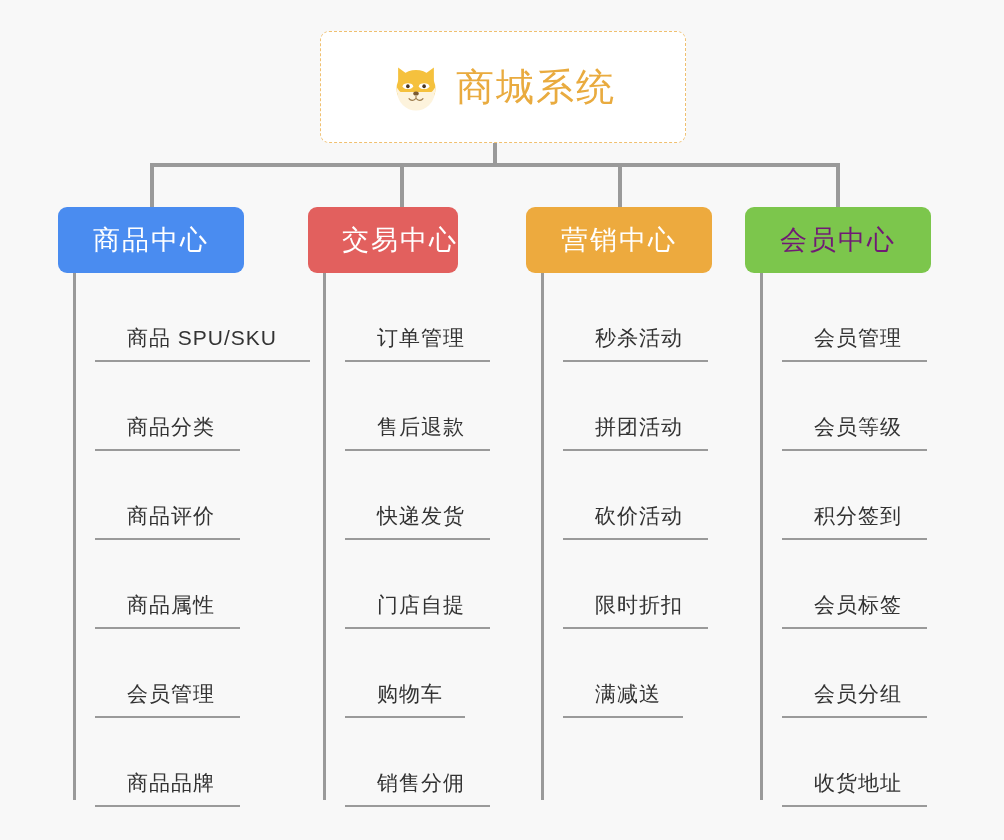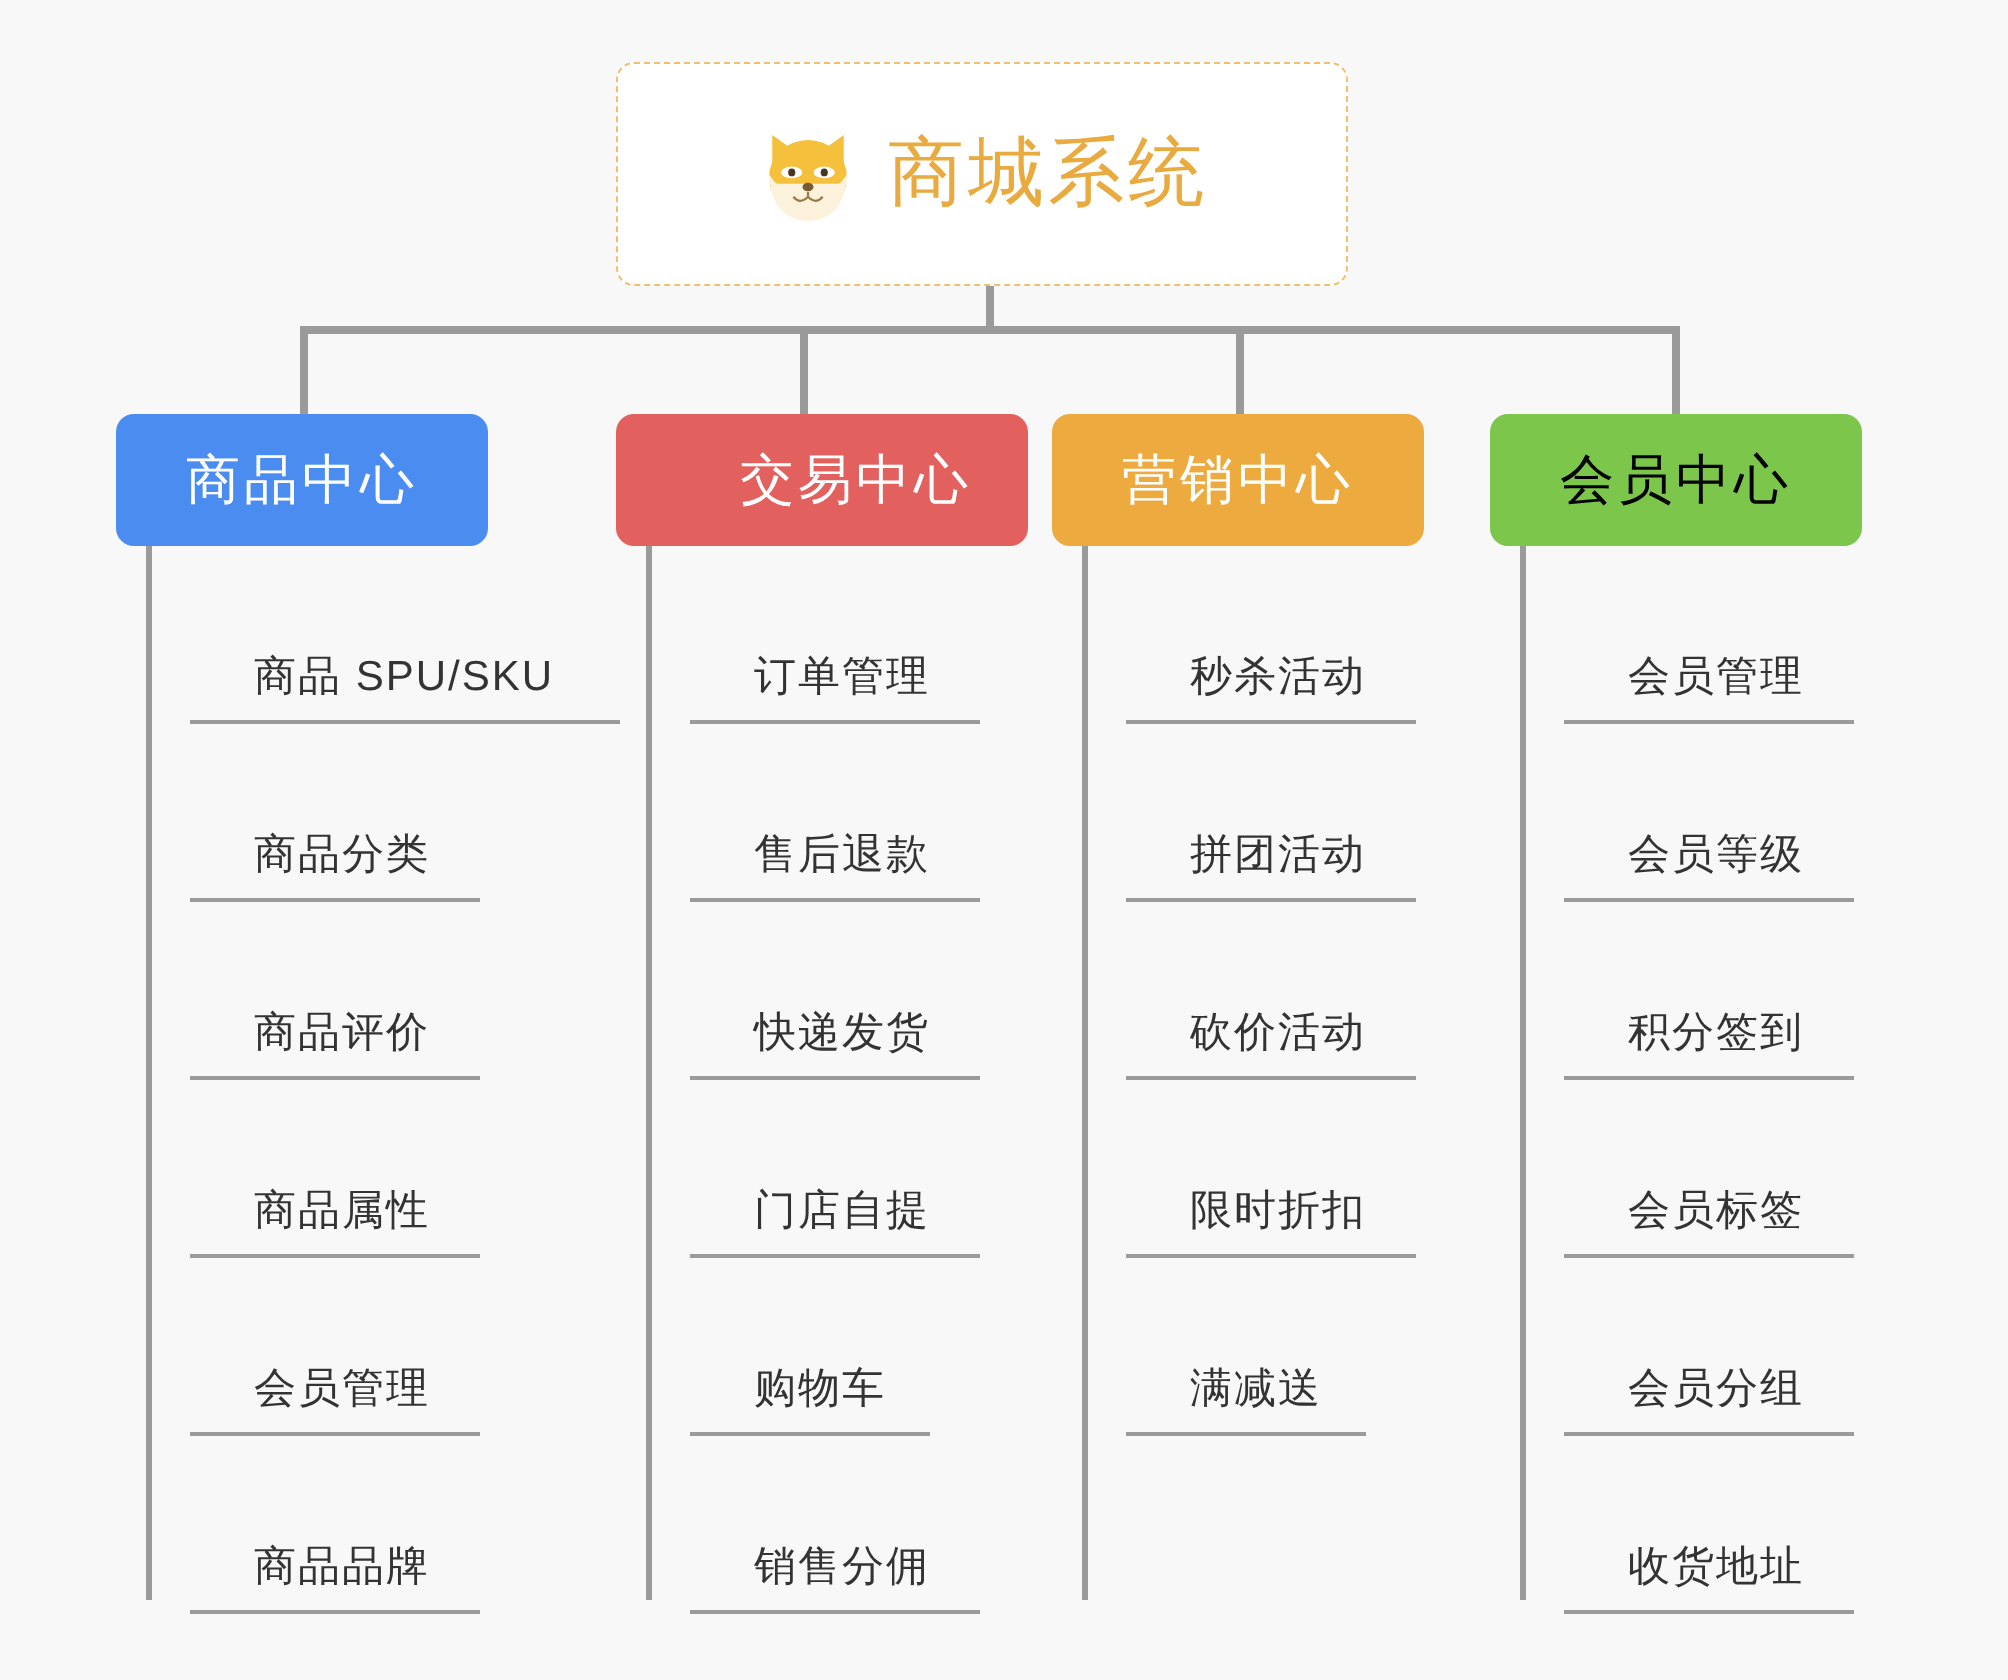--- a/index.html
+++ b/index.html
@@ -17,21 +17,21 @@
 
   #mindmap {
     position: relative;
     width: 1004px;
     height: 840px;
   }
 
   
   .root-node {
     position: absolute;
-    left: 308px;
+    left: 320px;
     top: 31px;
     width: 366px;
     height: 112px;
     box-sizing: border-box;
     background: #ffffff;
     border: 1.5px dashed #f0c070;
     border-radius: 9px;
     display: flex;
     align-items: center;
     justify-content: center;
@@ -96,21 +96,21 @@
     display: flex;
     align-items: center;
     justify-content: center;
     color: #ffffff;
     font-size: 27px;
     letter-spacing: 2px;
     white-space: nowrap;
     box-sizing: border-box;
   }
   .column.c0 .cat-box { width: 186px; }
-  .column.c1 .cat-box { width: 206px; padding-left: 34px; }
+  .column.c1 .cat-box { width: 150px; padding-left: 34px; }
   .column.c2 .cat-box { width: 186px; }
   .column.c3 .cat-box { width: 186px; }
 
   
   .spine {
     position: absolute;
     left: 15px;
     top: 66px;
     width: 3px;
     height: 527px;
@@ -280,21 +280,21 @@
         <span class="leaf-underline" style="background: rgb(154, 154, 154);"></span>
       </div>
       <div class="leaf len3">
         <span class="leaf-label">满减送</span>
         <span class="leaf-underline" style="background: rgb(154, 154, 154);"></span>
       </div>
     </div>
   </div>
 
   <div class="column c3">
-    <div class="cat-box" style="background: rgb(124, 198, 76); color: #000000;">
+    <div class="cat-box" style="background: rgb(124, 198, 76); color: #701a75;">
       <span>会员中心</span>
     </div>
     <div class="spine" style="background: rgb(154, 154, 154);"></div>
     <div class="leaf-list">
       <div class="leaf len4">
         <span class="leaf-label">会员管理</span>
         <span class="leaf-underline" style="background: rgb(154, 154, 154);"></span>
       </div>
       <div class="leaf len4">
         <span class="leaf-label">会员等级</span>

